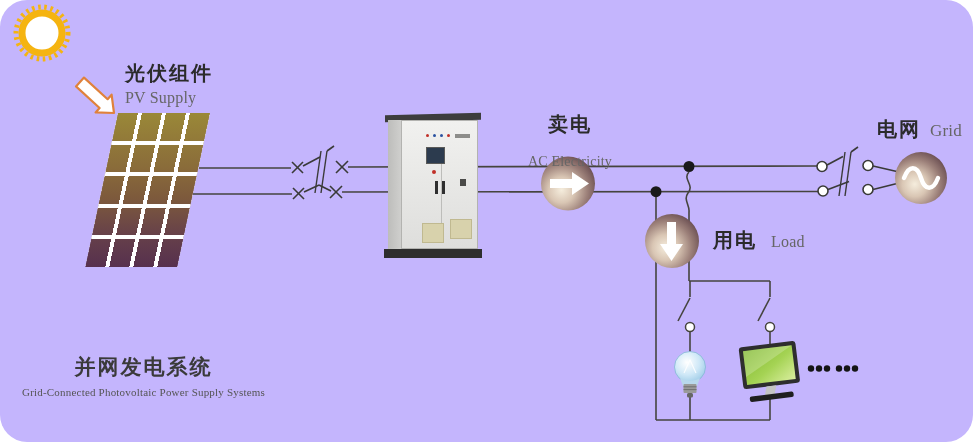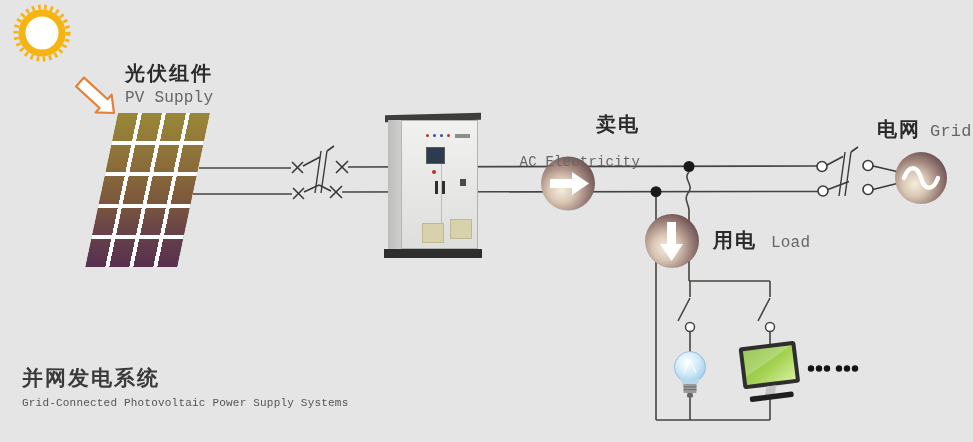--- a/index.html
+++ b/index.html
@@ -1,17 +1,17 @@
 <!DOCTYPE html>
 <html><head>
 <meta charset="utf-8">
 <style>
   html,body{margin:0;padding:0;background:#ffffff;}
-  #canvas{position:relative;width:973px;height:442px;background:#e5e5e5;overflow:hidden;
-          font-family:Liberation Mono, monospace;}
+  #canvas{position:relative;width:973px;height:442px;background:#c4b5fd;overflow:hidden;
+          font-family:Liberation Serif, serif;border-radius:27px;}
   #wiring{position:absolute;left:0;top:0;}
 
   
   .pv-panel{position:absolute;left:118px;top:113px;width:92px;height:154px;
     transform:skewX(-12deg);transform-origin:0 0;
     background:
       repeating-linear-gradient(90deg, transparent 0 20px, #ffffff 20px 24px),
       repeating-linear-gradient(180deg, transparent 0 27.6px, #ffffff 27.6px 31.6px),
       linear-gradient(180deg,#9a8838 0%,#8a6c3a 35%,#7d5a3c 55%,#66404a 80%,#56304e 100%);}
 
@@ -33,27 +33,27 @@
   .cabinet .vent{position:absolute;height:20px;width:22px;background:#d8d2ac;border:1px solid #c0b990;box-sizing:border-box;}
   .cabinet .base{position:absolute;left:-4px;right:-4px;bottom:0;height:9px;background:#2e2e2e;}
 
   
   .lbl{position:absolute;white-space:nowrap;}
   .zh{font-size:20px;font-weight:600;color:#2b2b2b;letter-spacing:2px;}
   .en{font-size:15px;color:#666;letter-spacing:.2px;}
   .pv-label{left:125px;top:60px;}
   .pv-label .en,.conv-label .en{display:block;margin-top:2px;font-size:16px;}
   .conv-label{left:376px;top:60px;}
-  .sell-label{left:500px;top:111px;width:140px;text-align:right;}
+  .sell-label{left:500px;top:111px;width:140px;text-align:center;}
   .sell-label .en{display:block;margin-top:16px;font-size:14px;}
   .grid-label{left:877px;top:116px;}
   .grid-label .en{font-size:17px;margin-left:9px;}
   .load-label{left:713px;top:227px;}
   .load-label .en{font-size:16px;margin-left:14px;}
-  .main-title{left:22px;top:364px;}
+  .main-title{left:22px;top:353px;text-align:center;}
   .main-title .zh{font-size:21px;color:#3a3a3a;}
   .main-title .en{display:block;margin-top:5px;font-size:11px;color:#555;}
 </style>
 </head>
 <body>
 
 <div id="canvas">
 
   <svg id="wiring" width="973" height="442" viewBox="0 0 973 442">
     <defs>

